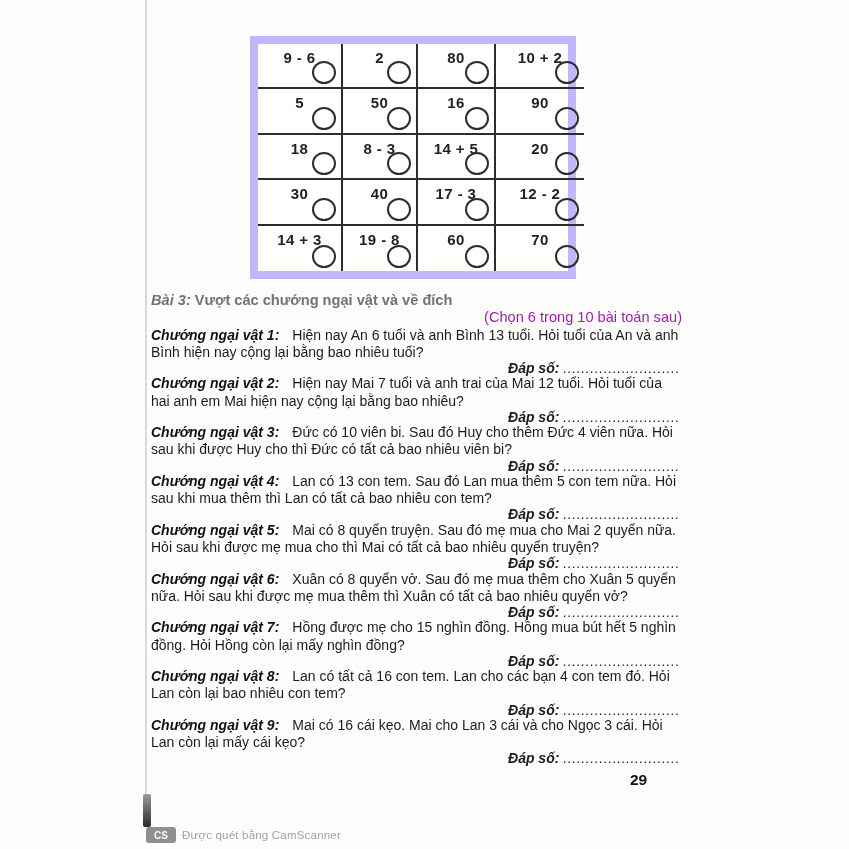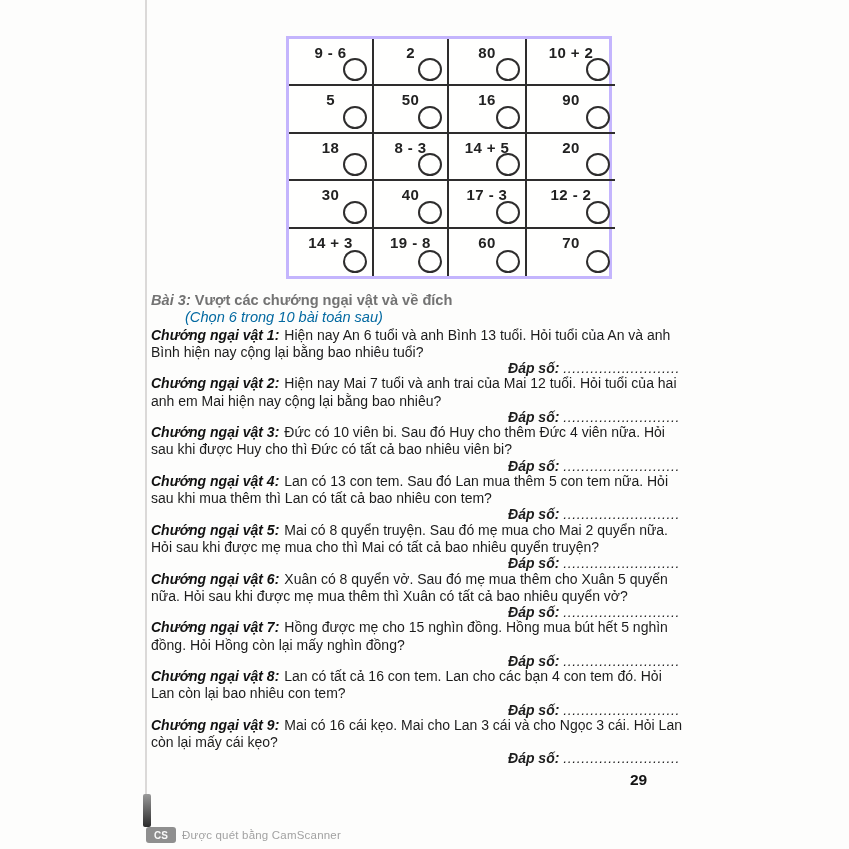--- a/index.html
+++ b/index.html
@@ -10,38 +10,38 @@
     color:#1b1b1b;
   }
   
   .scan-line{position:absolute;left:145px;top:0;width:2px;height:800px;background:#cfcccc;opacity:.75;}
   .scan-smudge{position:absolute;left:143px;top:794px;width:8px;height:33px;border-radius:2px;
     background:linear-gradient(#9a9a9a,#2b2b2b);}
   
   .obstacle-table{
     position:absolute;left:250px;top:36px;width:326px;height:243px;
     display:grid;grid-template-columns:85px 75px 78px 88px;grid-template-rows:repeat(5,1fr);
-    border:3px solid #c4b5fd;box-sizing:border-box;background:#fffffe;margin-left:36px;
+    border:8px solid #c4b5fd;box-sizing:border-box;background:#fffffe;
   }
   .cell{position:relative;border-right:2px solid #2e2d2d;border-bottom:2px solid #2e2d2d;box-sizing:border-box;}
   .cell:nth-child(4n){border-right:none;}
   .cell:nth-child(n+17){border-bottom:none;}
   .cv{position:absolute;top:5px;left:0;right:0;text-align:center;
     font-size:15px;font-weight:700;letter-spacing:.4px;color:#222;}
   .circ{position:absolute;right:5px;bottom:3px;width:20px;height:19px;
     border:2px solid #2e2d2d;border-radius:50%;}
   
   .content{position:absolute;left:151px;top:291px;width:531px;}
   .ex-title{font-size:14.6px;font-weight:700;line-height:18px;color:#737373;}
   .ex-title .tl{font-style:italic;margin-right:4px;}
-  .ex-subtitle{text-align:left;font-style:italic;font-size:14.6px;line-height:17.5px;
-    margin-left:34px;color:#0369a1;}
+  .ex-subtitle{text-align:right;font-size:14.6px;line-height:17.5px;
+    margin-left:34px;color:#a21caf;}
   .problem{margin:0;}
   .problem p{margin:0;font-size:14px;line-height:17.2px;color:#1c1c1c;}
-  .plabel{font-weight:700;font-style:italic;margin-right:5px;color:#111;}
+  .plabel{font-weight:700;font-style:italic;margin-right:13px;color:#111;}
   .answer-line{text-align:right;font-style:italic;font-size:14px;line-height:14.4px;
     padding-right:2px;color:#1c1c1c;}
   .alabel{font-weight:700;}
   .adots{letter-spacing:.6px;}
   
   .page-number{position:absolute;left:630px;top:771px;font-size:15.5px;font-weight:700;color:#141414;}
   
   .watermark{position:absolute;left:146px;top:827px;display:flex;align-items:center;gap:6px;}
   .cs-badge{width:30px;height:16px;border-radius:3px;background:#8f8f8f;color:#fafafa;
     font-size:10px;font-weight:700;display:flex;align-items:center;justify-content:center;}

